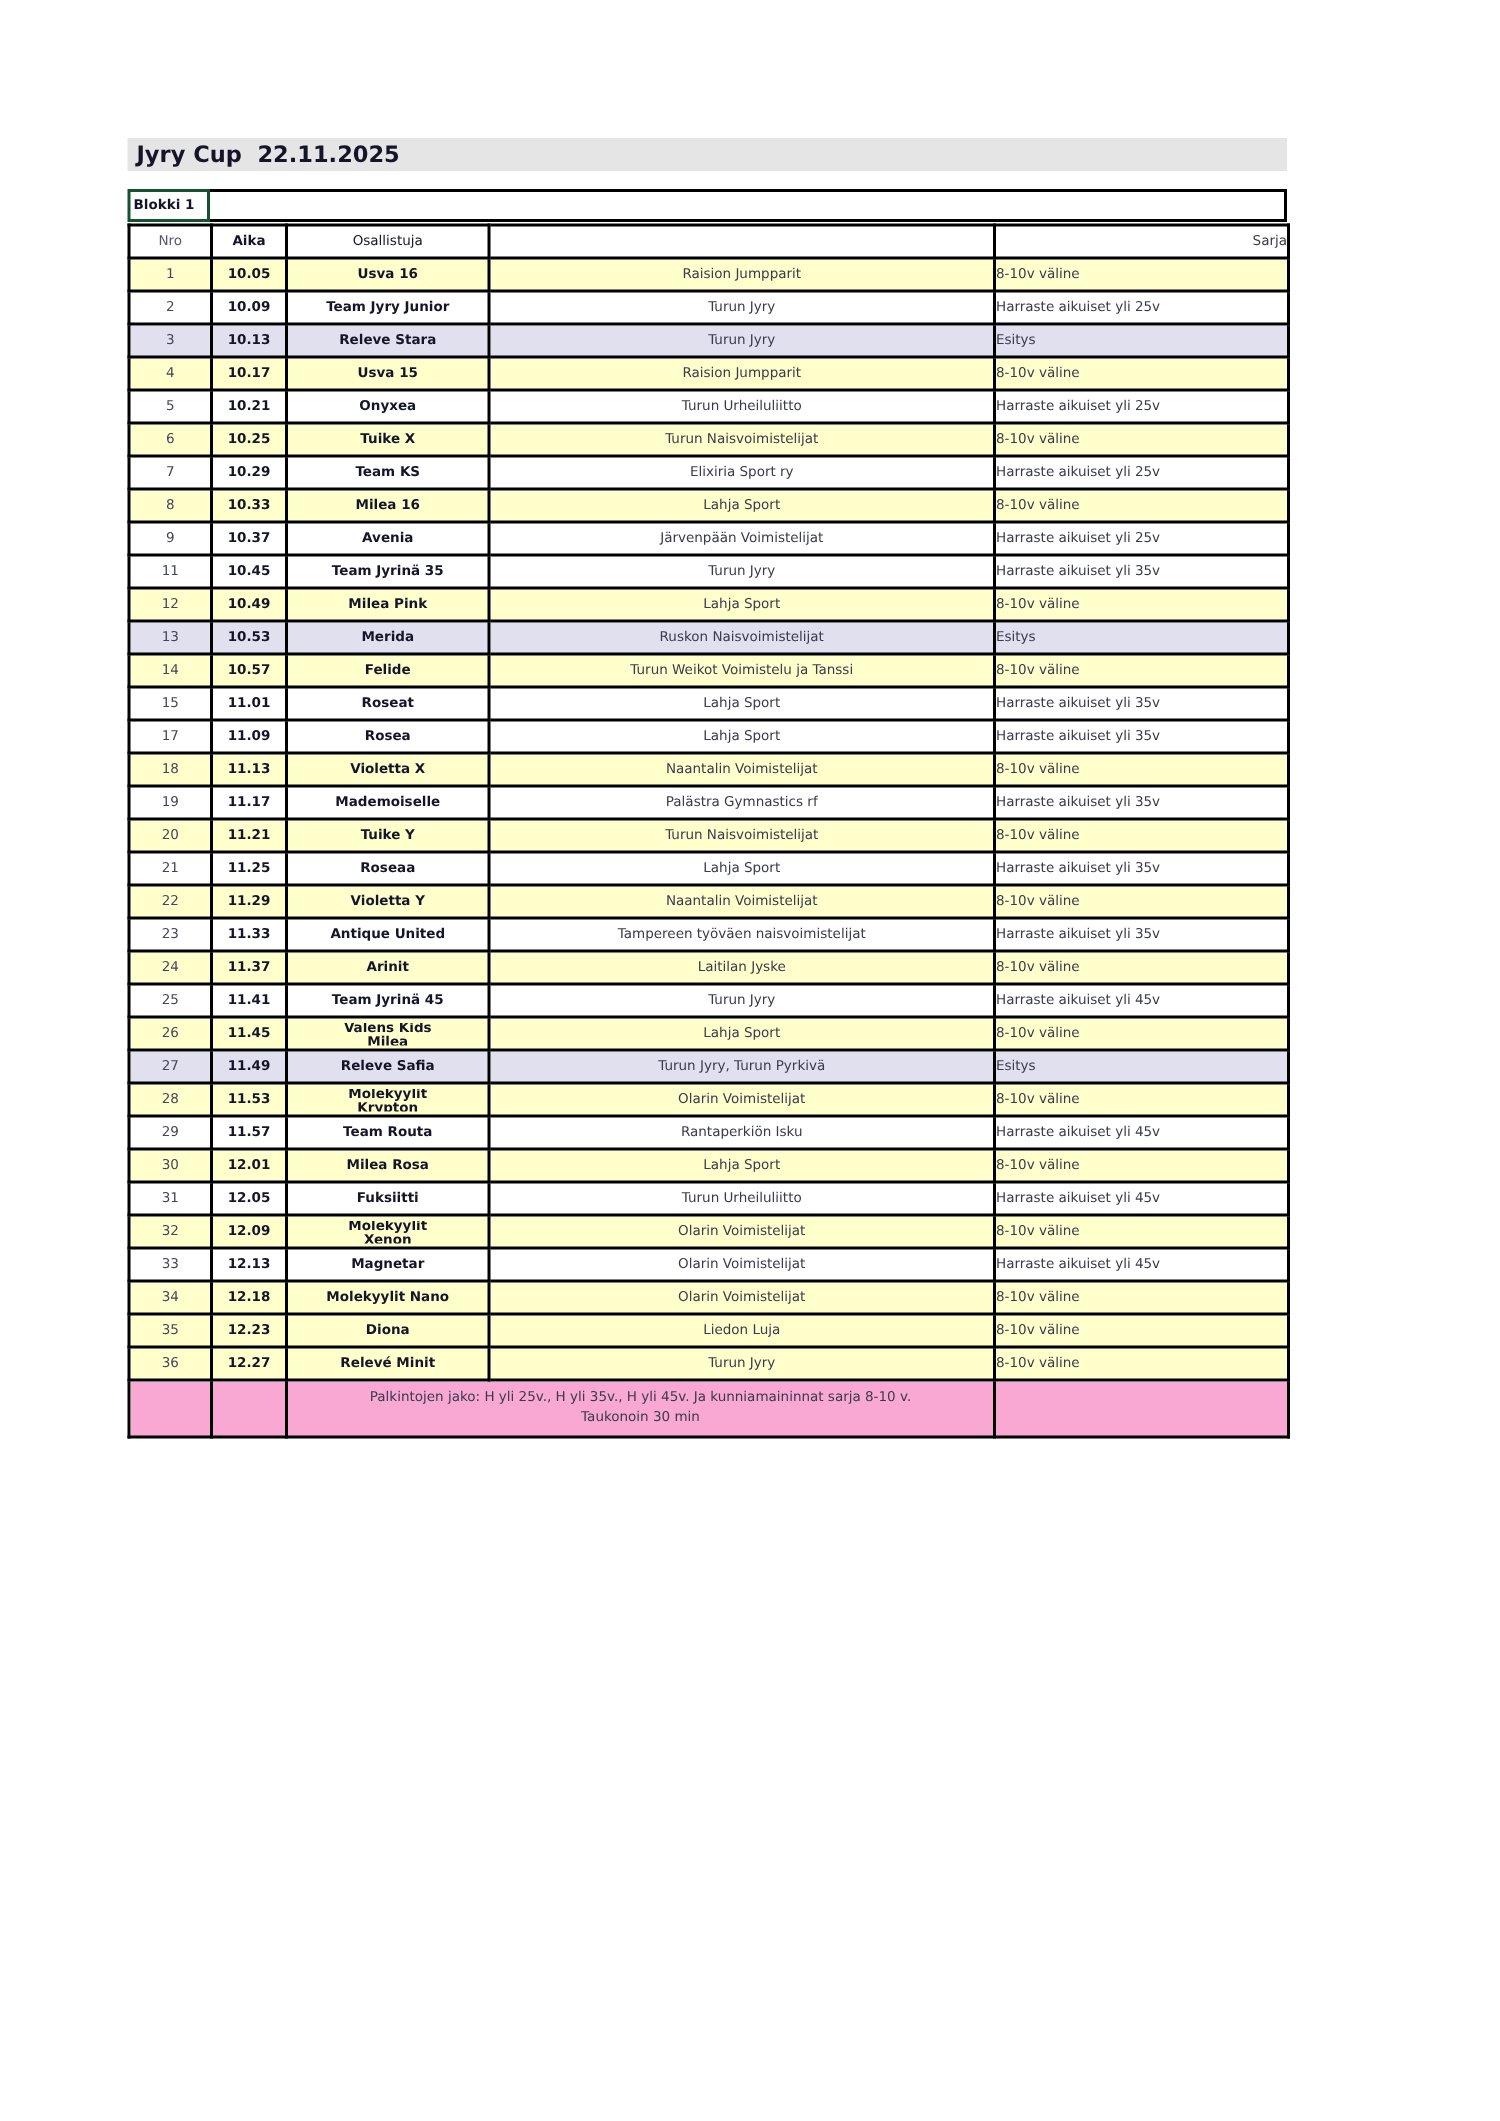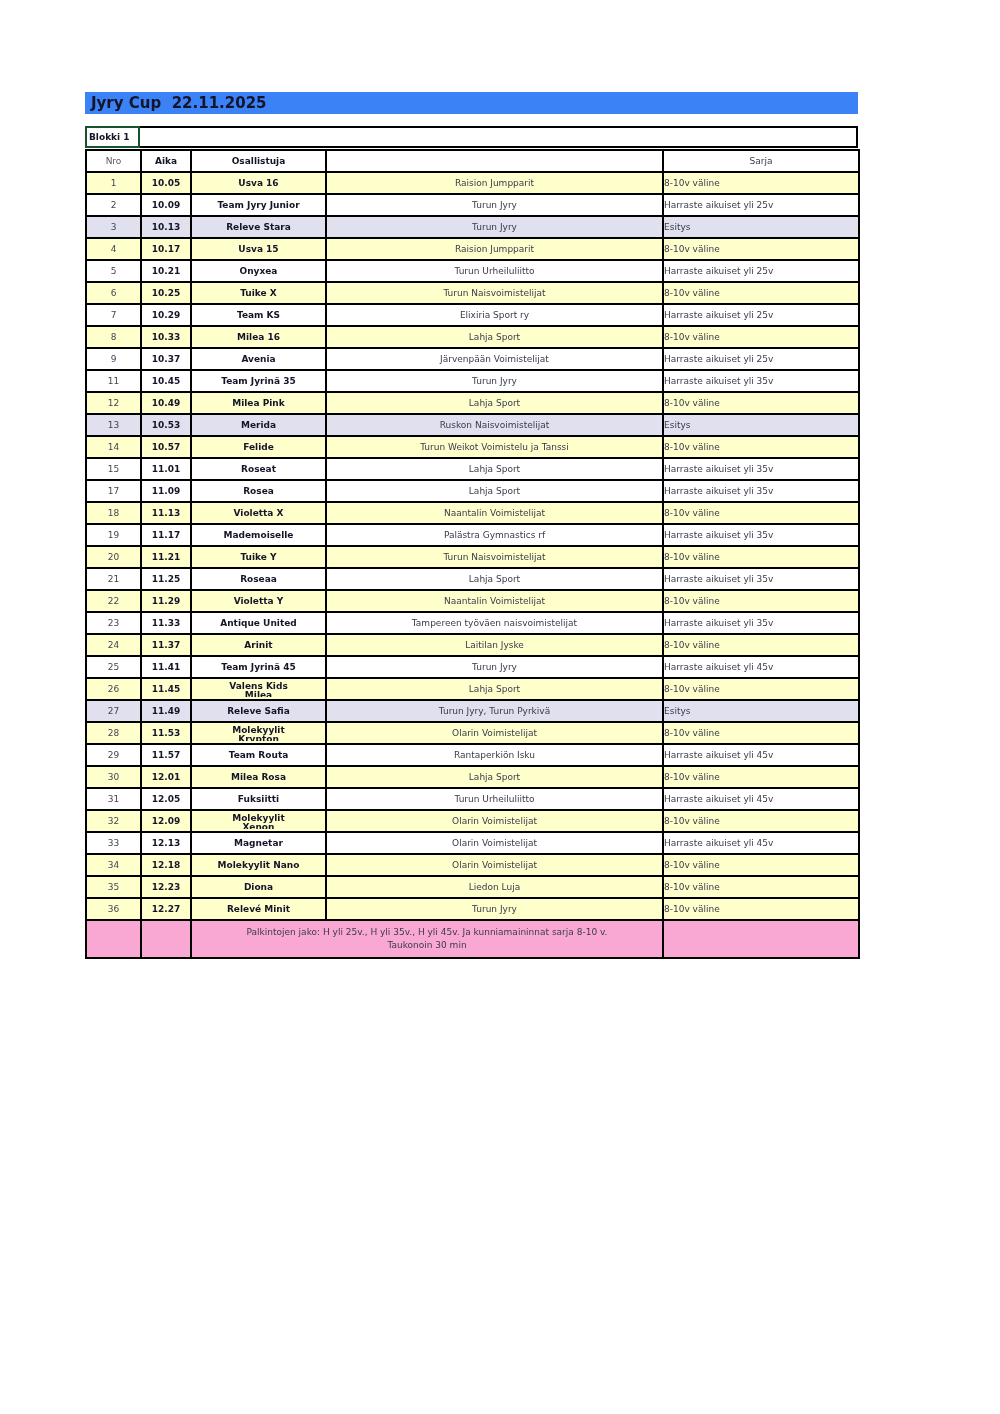--- a/index.html
+++ b/index.html
@@ -7,21 +7,21 @@
     width:1000px; height:1414px;
     background:#ffffff;
     font-family:"DejaVu Sans", "Liberation Sans", sans-serif;
     position:relative;
     color:#2a2a3a;
   }
   .sheet { position:absolute; left:0; top:0; width:1000px; height:1414px; }
 
   .title-bar {
     position:absolute; left:85px; top:92px; width:773px; height:22px;
-    background:#3b82f6;
+    background:#e5e5e5;
   }
   .title-text {
     font-weight:bold; font-size:15px; line-height:22px;
     padding-left:6px; color:#15152a; white-space:pre;
   }
 
   .blokki {
     position:absolute; left:85px; top:126px; width:773px; height:22px;
     display:flex; box-sizing:border-box;
   }
@@ -42,22 +42,22 @@
   }
   table.main td {
     border:2px solid #000;
     padding:0; font-size:9px; height:20px;
     overflow:hidden; vertical-align:middle;
     background:#fff;
   }
   tr.hdr td { background:#fff; }
   .c-h-nro  { text-align:center; color:#56566a; }
   .c-h-aika { text-align:center; font-weight:bold; color:#15152a;margin-left:20px; }
-  .c-h-os   { text-align:center; font-weight:bold; color:#15152a;margin-left:38px; }
-  .c-h-sarja{ text-align:center; padding-left:3px; color:#3a3a4e; }
+  .c-h-os   { text-align:center; font-weight:normal; color:#15152a;margin-left:38px; }
+  .c-h-sarja{ text-align:right; padding-left:3px; color:#3a3a4e; }
 
   .c-nro   { text-align:center; color:#44445a; }
   .c-aika  { text-align:center; font-weight:bold; color:#15152a; }
   .c-name  { text-align:center; font-weight:bold; color:#15152a; }
   .c-club  { text-align:center; color:#3a3a4e; }
   .c-sarja { text-align:left; padding-left:3px; color:#3a3a4e; }
 
   .nw { height:18px; overflow:hidden; line-height:18px; }
   td.two .nw { line-height:9px; padding-top:0; height:15px; }
 

